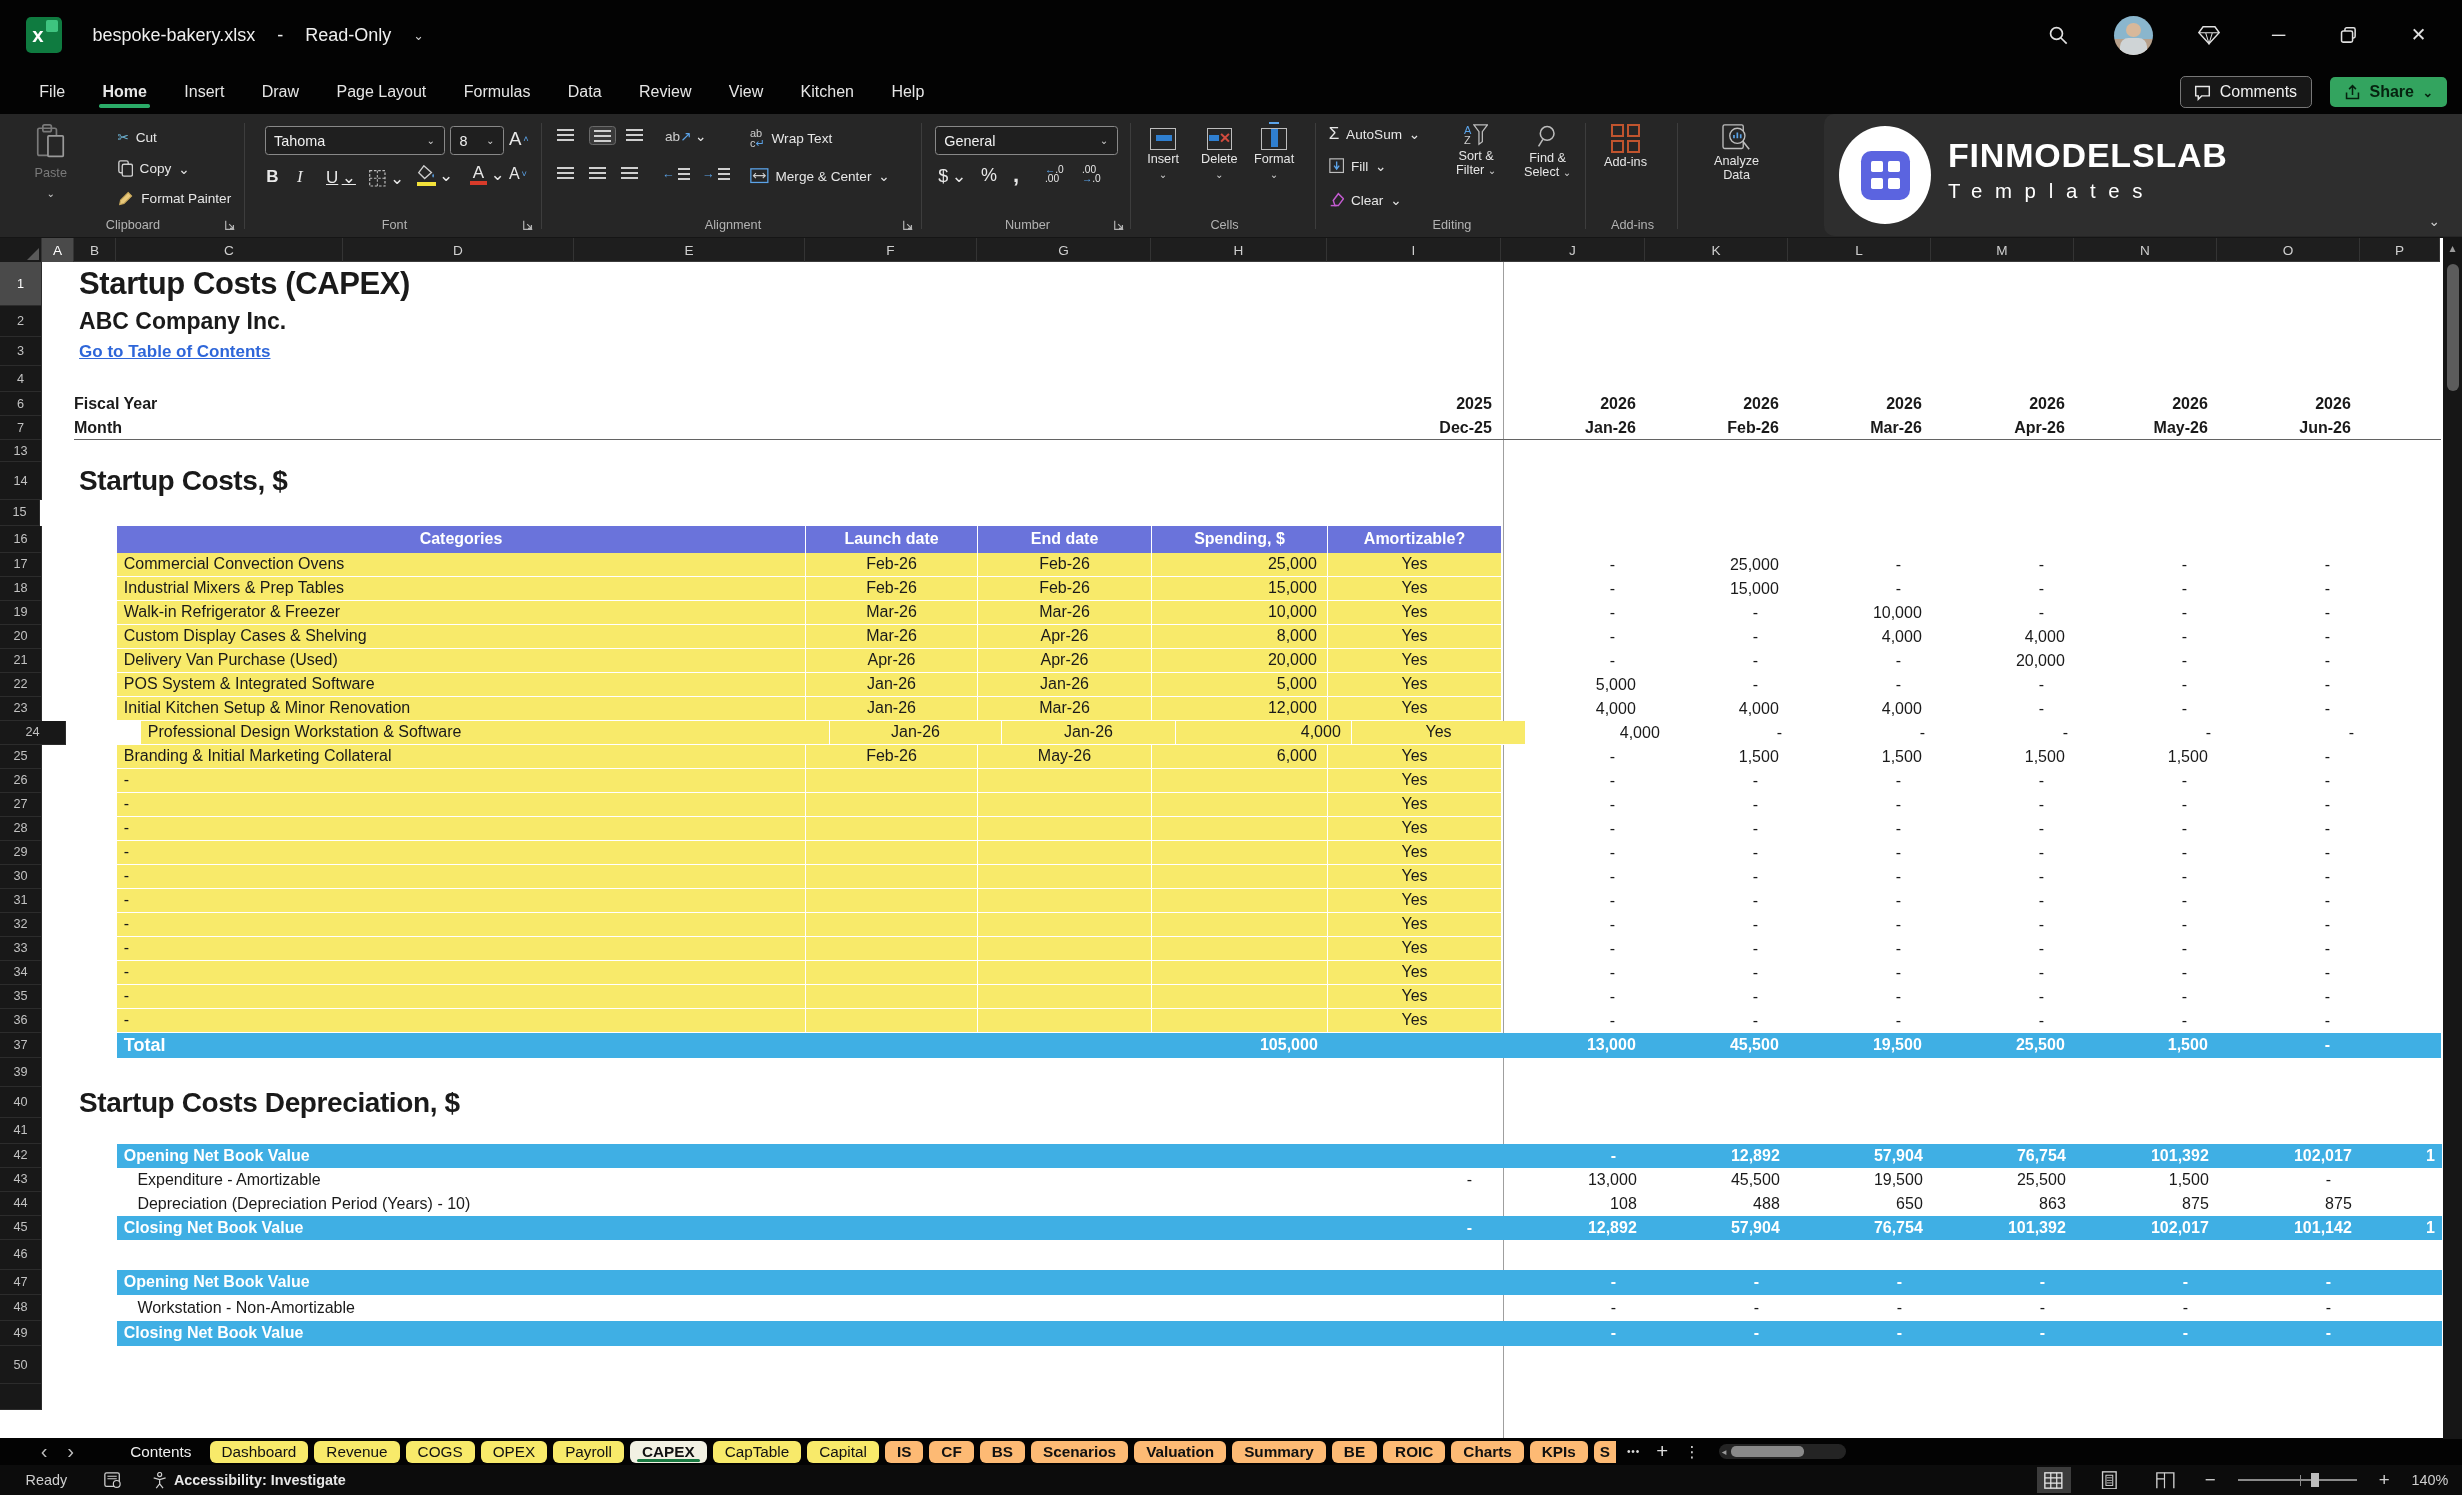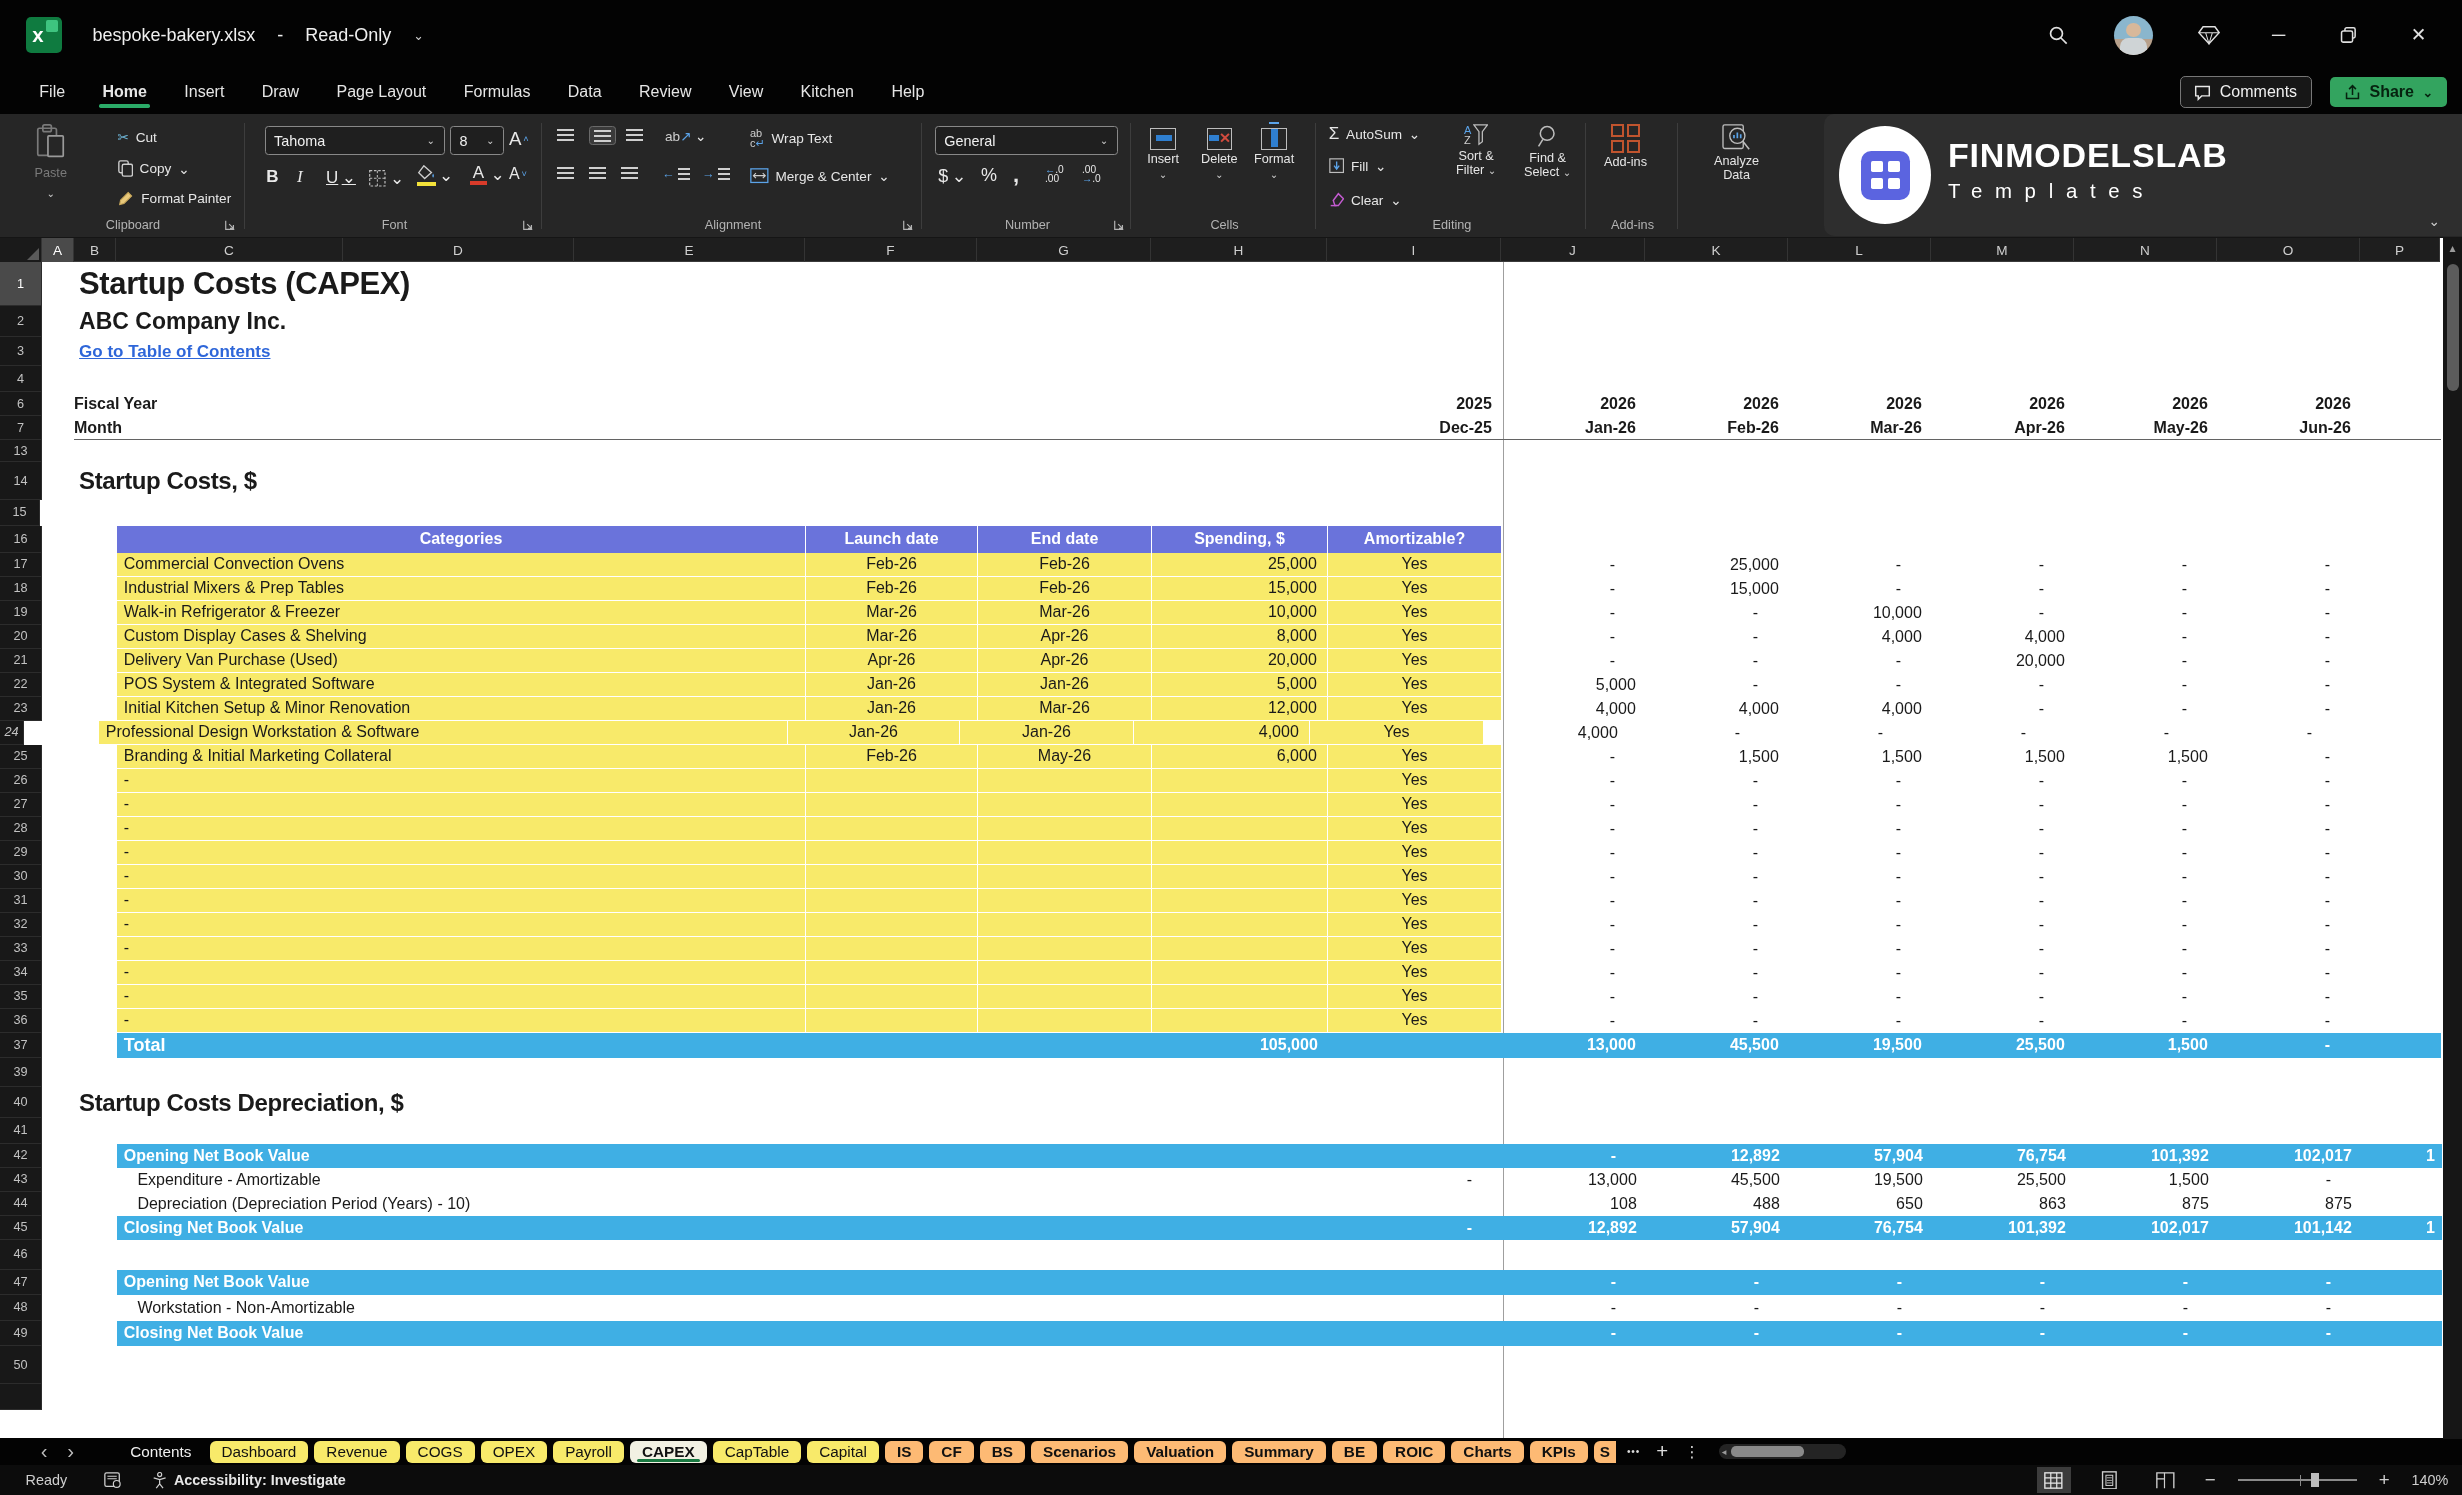--- a/index.html
+++ b/index.html
@@ -72,21 +72,21 @@
   .rt { justify-content:flex-end; padding-right:10.2px; }
   .ctr { justify-content:center; }
   .dash { padding-right:31px; }
   .bold { font-weight:bold; }
   .y { background:#f8ea6a; border-right:1.7px solid #fff; border-bottom:1.7px solid #fff; }
   .ph { background:#6a73db; color:#fff; font-weight:bold; border-right:1.7px solid #fff; }
   .blue { background:#3fafe4; color:#fff; font-weight:bold; }
   .doc-title { font-size:31px; font-weight:bold; padding-left:5.1px; letter-spacing:-0.4px; }
   .companyc { font-size:23px; font-weight:bold; padding-left:5.1px; }
   .linkc { font-size:17px; font-weight:bold; color:#2e66d9; text-decoration:underline; padding-left:5.1px; }
-  .sectionc { font-size:24px; font-weight:bold; padding-left:5.1px; letter-spacing:-0.4px; }
+  .sectionc { font-size:28px; font-weight:bold; padding-left:5.1px; letter-spacing:-0.4px; }
   .bline > :not(.gut):not(.nb) { border-bottom:1.7px solid #636363; }
   .vscroll { position:absolute; top:238px; right:0; width:18.7px; height:1201px; background:#161616; z-index:6; }
   .vscroll .up { color:#9a9a9a; font-size:10.2px; text-align:center; padding-top:5.1px; }
   .vscroll .thumb { position:absolute; left:3.4px; top:25.5px; width:12px; height:127px; background:#5c5c5c; border-radius:6px; }
 
   
   .tabbar { position:absolute; top:1438px; left:0; right:0; height:27px; background:#030303; display:flex; align-items:center; gap:6px; }
   .tnav { color:#bdbdbd; font-size:20.4px; line-height:18.7px; padding:0 6.8px; }
   .stab { flex:none; padding:2.5px 12px; border-radius:6px; font-size:15.3px; color:#111; display:flex; align-items:center; justify-content:center; height:22px; }
   .stab.plain { background:transparent; color:#f0f0f0; }
@@ -660,21 +660,21 @@
           <div class="cell y ctr" style="width: 174px;">Yes</div>
           <div class="cell rt " style="width: 144px;">4,000</div>
           <div class="cell rt " style="width: 143px;">4,000</div>
           <div class="cell rt " style="width: 143px;">4,000</div>
           <div class="cell rt dash " style="width: 143px;">-</div>
           <div class="cell rt dash " style="width: 143px;">-</div>
           <div class="cell rt dash " style="width: 143px;">-</div>
           <div class="cell " style="width: 80px;"></div>
         </div>
         <div class="row" style="height: 24px;">
-          <div class="gut" style="width: 24px; height: 24px; font-style: italic;">24</div>
+          <div class="gut" style="width: 66px; height: 24px;">24</div>
           <div class="cell nb" style="width: 75px;"></div>
           <div class="cell y" style="width: 689px; padding-left: 6.8px;">Professional Design Workstation &amp; Software</div>
           <div class="cell y ctr" style="width: 172px;">Jan-26</div>
           <div class="cell y ctr" style="width: 174px;">Jan-26</div>
           <div class="cell y rt" style="width: 176px;">4,000</div>
           <div class="cell y ctr" style="width: 174px;">Yes</div>
           <div class="cell rt " style="width: 144px;">4,000</div>
           <div class="cell rt dash " style="width: 143px;">-</div>
           <div class="cell rt dash " style="width: 143px;">-</div>
           <div class="cell rt dash " style="width: 143px;">-</div>

